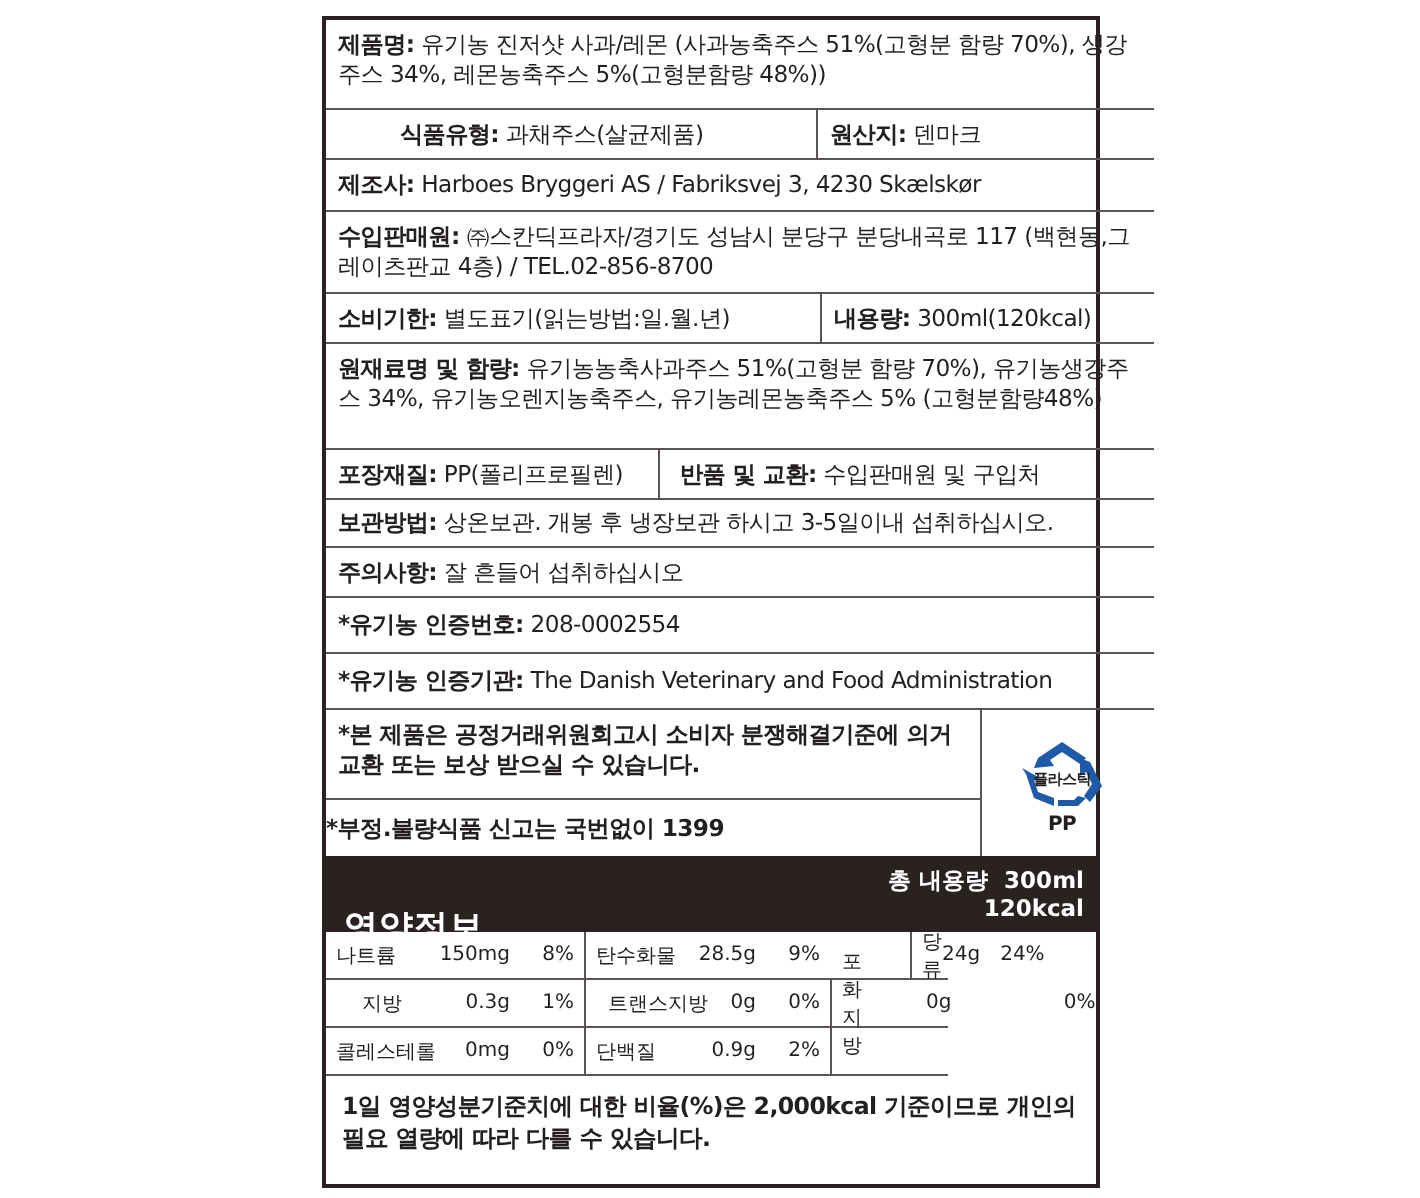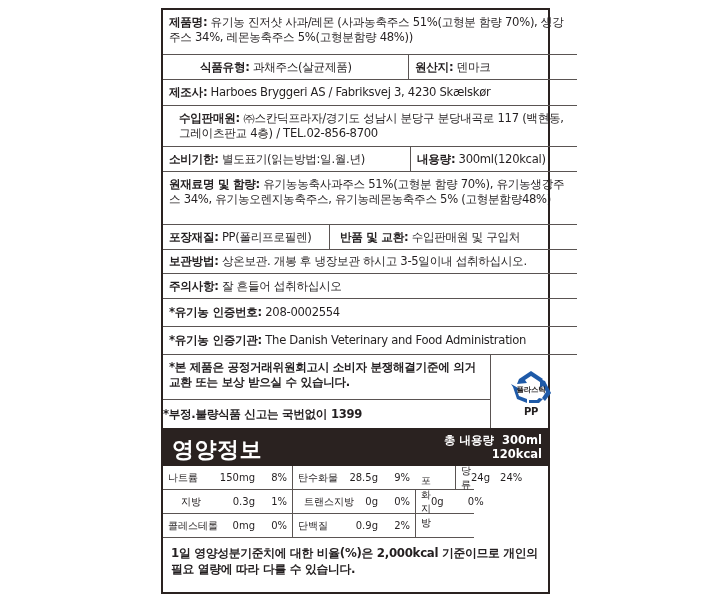--- a/index.html
+++ b/index.html
@@ -7,21 +7,21 @@
          font-family:"DejaVu Sans","Liberation Sans",sans-serif; color:#231f20; }
   .label-box { position:absolute; left:161px; top:8px; width:385px; height:582px;
                border:2.5px solid #2a2220; box-sizing:content-box; }
   .row { position:absolute; left:0; width:414px; border-bottom:1px solid #5a5452; box-sizing:border-box;
          font-size:11.6px; line-height:15px; letter-spacing:-0.3px; }
   .cell { position:absolute; top:0; bottom:0; box-sizing:border-box; padding:0 6px; display:flex; align-items:center; }
   .cell.ml { align-items:flex-start; padding-top:5px; }
   .vdiv { border-left:1px solid #5a5452; }
   b.k { font-weight:bold; }
   .nut-head { position:absolute; left:0; width:385px; top:418px; height:38px; background:#2a2220; color:#fff; }
-  .nut-title { position:absolute; left:9px; top:7px; font-size:22px; font-weight:bold; letter-spacing:0.5px; }
+  .nut-title { position:absolute; left:9px; top:24px; font-size:17px; font-weight:bold; letter-spacing:0.5px; }
   .nut-total { position:absolute; right:6px; top:5px; text-align:right; font-size:11.5px; line-height:14px; font-weight:bold; }
   .nrow { position:absolute; left:0; width:311px; border-bottom:1px solid #5a5452; box-sizing:border-box; font-size:10px; }
   .ncell { position:absolute; top:0; bottom:0; box-sizing:border-box; padding:0 5px; display:flex; align-items:center; }
   .ncell .nm { flex:1; }
   .ncell .amt { text-align:right; margin-right:10px; }
   .ncell .pct { text-align:right; min-width:22px; }
   .footer { position:absolute; left:0; top:528px; width:385px; height:54px; box-sizing:border-box;
             padding:7px 8px; font-size:11.8px; font-weight:bold; line-height:16px; letter-spacing:-0.3px; }
   .logo { position:absolute; left:14px; top:10px; width:52px; height:52px; }
 </style>
@@ -39,21 +39,21 @@
   <div class="row" style="top:45px;height:25px;">
     <div class="cell" style="left:12px;width:245px;margin-left:19px;"><b class="k">식품유형:</b>&nbsp;<span>과채주스(살균제품)</span></div>
     <div class="cell vdiv" style="left:245px;right:0;"><b class="k">원산지:</b>&nbsp;<span>덴마크</span></div>
   </div>
 
   <div class="row" style="top:70px;height:26px;">
     <div class="cell" style="left:0;right:0;"><b class="k">제조사:</b>&nbsp;<span>Harboes Bryggeri AS / Fabriksvej 3, 4230 Skælskør</span></div>
   </div>
 
   <div class="row" style="top:96px;height:41px;">
-    <div class="cell ml" style="left:10px;right:0;">
+    <div class="cell ml" style="left:0;right:0;">
       <div><b class="k">수입판매원:</b> <span>㈜스칸딕프라자/경기도 성남시 분당구 분당내곡로 117 (백현동,그레이츠판교 4층) / TEL.02-856-8700</span></div>
     </div>
   </div>
 
   <div class="row" style="top:137px;height:25px;">
     <div class="cell" style="left:0;width:247px;"><b class="k">소비기한:</b>&nbsp;<span>별도표기(읽는방법:일.월.년)</span></div>
     <div class="cell vdiv" style="left:247px;right:0;"><b class="k">내용량:</b>&nbsp;<span>300ml(120kcal)</span></div>
   </div>
 
   <div class="row" style="top:162px;height:53px;">
@@ -130,21 +130,21 @@
     <div class="ncell" style="left:0;width:129px;padding-left:18px;">
         <span class="nm">지방</span>
         <span class="amt">0.3g</span>
         <span class="pct">1%</span>
       </div>
     <div class="ncell vdiv" style="left:129px;width:123px;">
         <span class="nm" style="padding-left:6px;">트랜스지방</span>
         <span class="amt">0g</span>
         <span class="pct">0%</span>
       </div>
-    <div class="ncell vdiv" style="left:252px;right:6px;">
+    <div class="ncell vdiv" style="left:252px;right:6px;gap:32px;">
         <span class="nm">포화지방</span>
         <span class="amt" style="margin-right:18px;">0g</span>
         <span class="pct">0%</span>
       </div>
   </div>
 
   <div class="nrow" style="top:504px;height:24px;">
     <div class="ncell" style="left:0;width:129px;">
         <span class="nm">콜레스테롤</span>
         <span class="amt">0mg</span>

